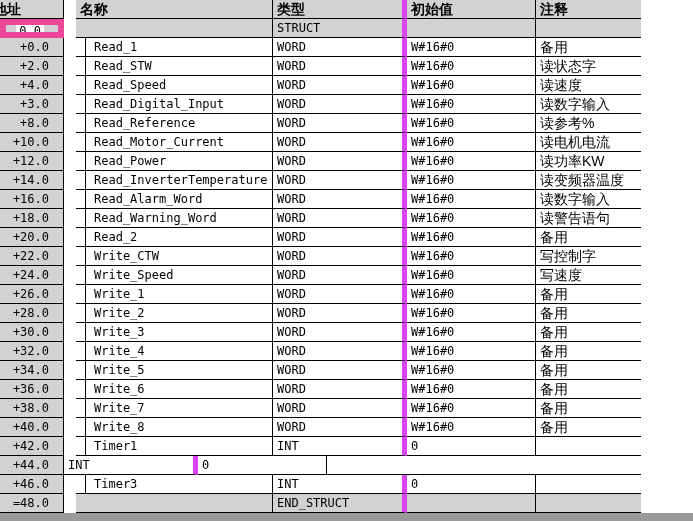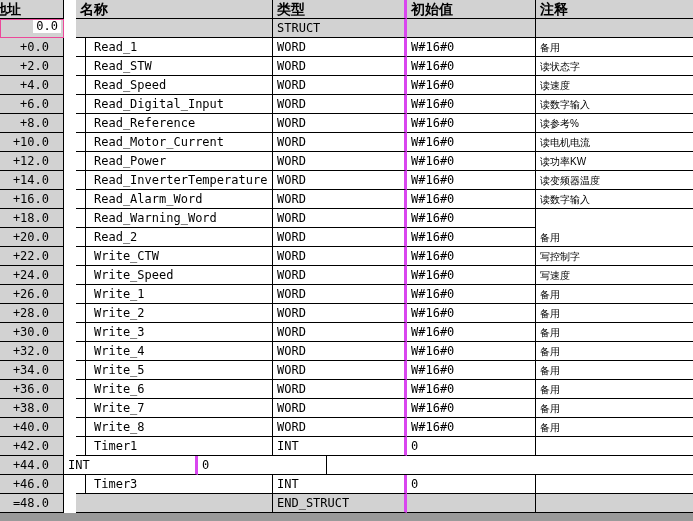--- a/index.html
+++ b/index.html
@@ -4,31 +4,31 @@
 <style>
   * { box-sizing: border-box; margin: 0; padding: 0; }
   html, body { width: 693px; height: 521px; overflow: hidden; }
   body {
     background: #9a9a9a;
     font-family: "DejaVu Sans Mono", "Liberation Mono", monospace;
     font-size: 12px;
     color: #000;
   }
   .db-table { width: 693px; background: #fff; }
-  .row { display: flex; height: 19px; width: 693px; }
+  .row { display: flex; height: 19px; width: 641px; }
   .cell {
     border-bottom: 1px solid #000;
     line-height: 18px;
     overflow: hidden;
     white-space: nowrap;
     height: 19px;
   }
   .c-address { width: 64px; background: #d2d2d2; border-right: 1px solid #000; text-align: right; padding-right: 14px; flex: none; }
   .c-name    { width: 197px; border-right: 1px solid #000; flex: none; display: flex; margin-left: 12px; }
-  .c-type    { width: 134px; border-right: 3px solid #d946ef; padding-left: 4px; flex: none; }
+  .c-type    { width: 134px; border-right: 5px solid #d946ef; padding-left: 4px; flex: none; }
   .c-init    { width: 129px; border-right: 1px solid #000; padding-left: 4px; flex: none; }
   .c-comment { flex: 1; padding-left: 4px; }
 
   
   .header .cell {
     background: #d2d2d2;
     font-family: "Liberation Sans", sans-serif;
     font-weight: bold;
     font-size: 14px;
   }
@@ -38,27 +38,27 @@
 
   
   .row.struct .c-name, .row.struct .c-type, .row.struct .c-init, .row.struct .c-comment { background: #d2d2d2; }
 
   
   .indent { width: 10px; flex: none; border-right: 1px solid #000; height: 100%; }
   .name-text { padding-left: 8px; line-height: 18px; }
 
   
   .c-address.selected {
-    border: 1px solid #ec4899;
+    border: 6px solid #ec4899;
     line-height: 13px;
-    padding-right: 2px;
+    padding-right: 14px;
   }
   .c-address.selected .aval { background: #ffffff; padding: 0 3px; }
 
-  .cjk { font-family: "Liberation Sans", sans-serif; font-size: 10px; line-height: 18px; }
+  .cjk { font-family: "Liberation Sans", sans-serif; font-size: 14px; line-height: 18px; }
 
   .bottom-strip { width: 693px; height: 8px; background: #9a9a9a; }
 </style>
 </head>
 <body>
 
 <div class="db-table">
   <div class="row header">
       <div class="cell c-address"><span class="hlabel">地址</span></div>
       <div class="cell c-name"><span class="hlabel">名称</span></div>
@@ -98,21 +98,21 @@
         <div class="cell c-address"><span class="aval">+4.0</span></div>
         <div class="cell c-name">
           <div class="indent"></div>
           <span class="name-text">Read_Speed</span>
         </div>
         <div class="cell c-type">WORD</div>
         <div class="cell c-init">W#16#0</div>
         <div class="cell c-comment"><span class="cjk">读速度</span></div>
       </div>
       <div class="row member">
-        <div class="cell c-address"><span class="aval">+6.0</span></div>
+        <div class="cell c-address"><span class="aval">+3.0</span></div>
         <div class="cell c-name">
           <div class="indent"></div>
           <span class="name-text">Read_Digital_Input</span>
         </div>
         <div class="cell c-type">WORD</div>
         <div class="cell c-init">W#16#0</div>
         <div class="cell c-comment"><span class="cjk">读数字输入</span></div>
       </div>
       <div class="row member">
         <div class="cell c-address"><span class="aval">+8.0</span></div>
@@ -165,20 +165,21 @@
         <div class="cell c-comment"><span class="cjk">读数字输入</span></div>
       </div>
       <div class="row member">
         <div class="cell c-address"><span class="aval">+18.0</span></div>
         <div class="cell c-name">
           <div class="indent"></div>
           <span class="name-text">Read_Warning_Word</span>
         </div>
         <div class="cell c-type">WORD</div>
         <div class="cell c-init">W#16#0</div>
+        <div class="cell c-comment"><span class="cjk">读警告语句</span></div>
       </div>
       <div class="row member">
         <div class="cell c-address"><span class="aval">+20.0</span></div>
         <div class="cell c-name">
           <div class="indent"></div>
           <span class="name-text">Read_2</span>
         </div>
         <div class="cell c-type">WORD</div>
         <div class="cell c-init">W#16#0</div>
         <div class="cell c-comment"><span class="cjk">备用</span></div>

